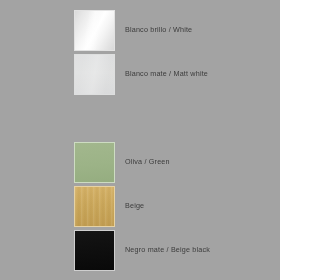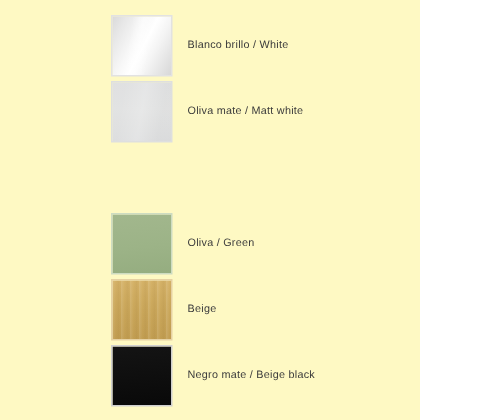--- a/index.html
+++ b/index.html
@@ -12,21 +12,21 @@
     height: 280px;
     background: #ffffff;
     font-family: "Liberation Sans", sans-serif;
     overflow: hidden;
   }
 
   #swatch-legend {
     width: 280px;
     height: 280px;
     position: relative;
-    background: #fef9c3;
+    background: #a3a3a3;
     box-sizing: border-box;
   }
 
   .swatch-row {
     position: absolute;
     left: 0;
     width: 280px;
     height: 44px;
     display: flex;
     align-items: center;
@@ -143,21 +143,21 @@
     <div class="swatch-chip-wrap">
       <div class="swatch-chip finish-gloss-white"></div>
     </div>
     <div class="swatch-label">Blanco brillo / White</div>
   </div>
 
   <div class="swatch-row" style="top:52px;">
     <div class="swatch-chip-wrap">
       <div class="swatch-chip finish-matt-white"></div>
     </div>
-    <div class="swatch-label">Oliva mate / Matt white</div>
+    <div class="swatch-label">Blanco mate / Matt white</div>
   </div>
 
 
   <div class="swatch-row" style="top:140px;padding-left:16px;">
     <div class="swatch-chip-wrap">
       <div class="swatch-chip finish-oliva"></div>
     </div>
     <div class="swatch-label">Oliva / Green</div>
   </div>
 

